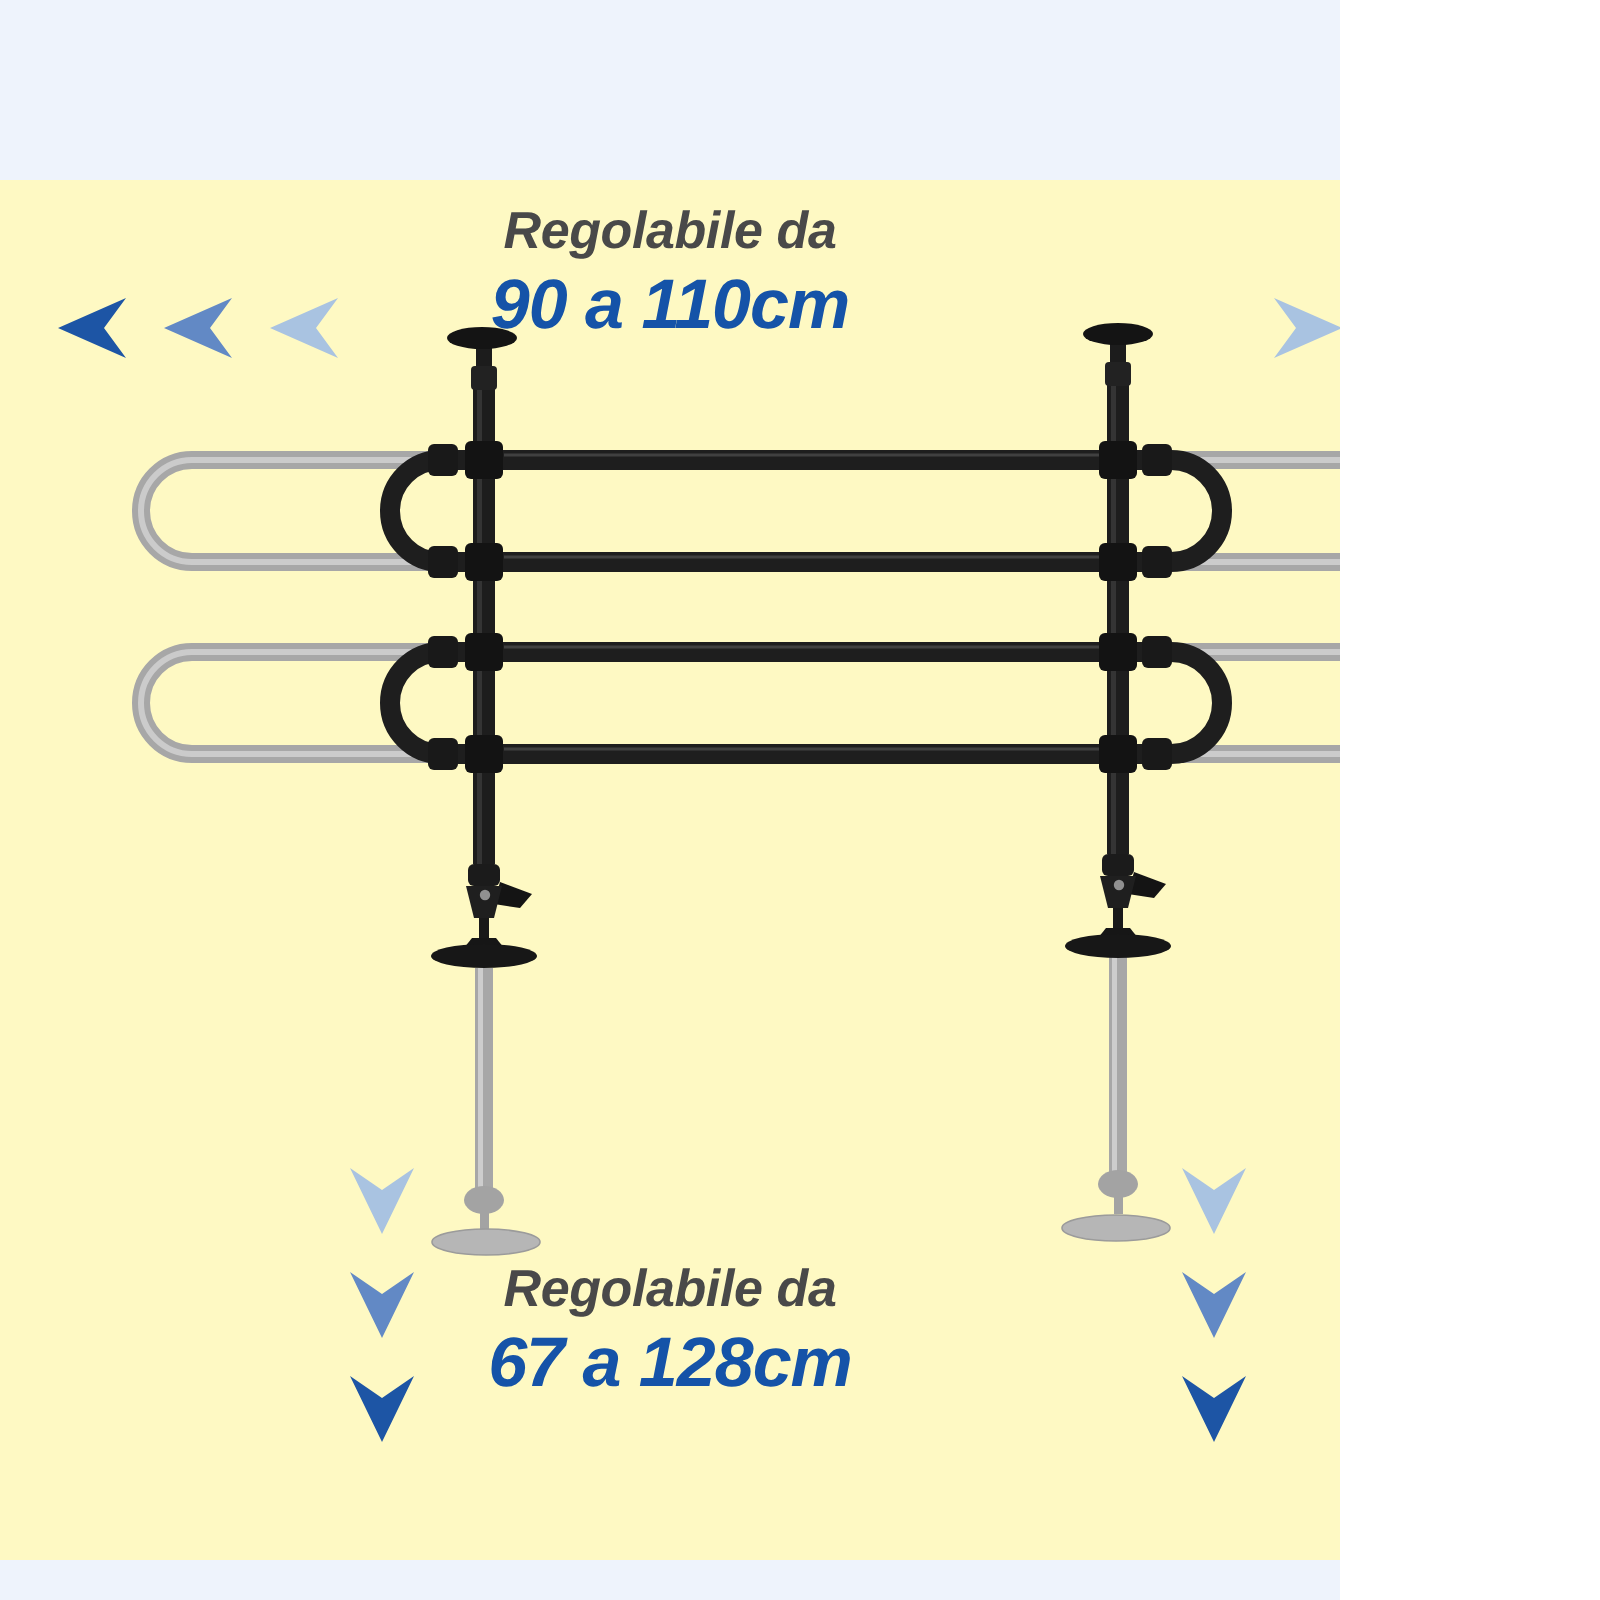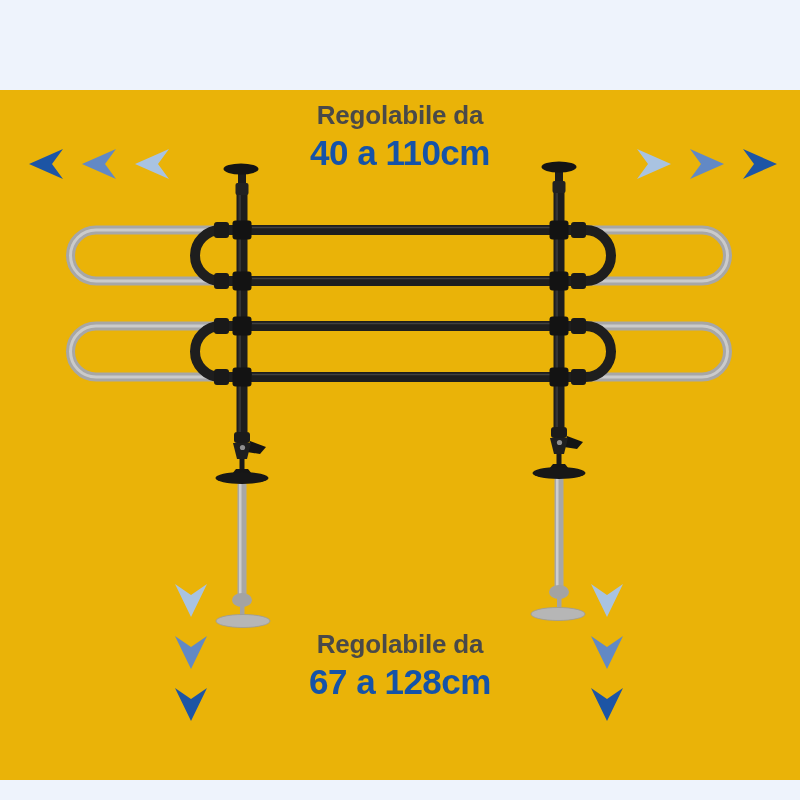--- a/index.html
+++ b/index.html
@@ -1,17 +1,17 @@
 <!DOCTYPE html>
 <html><head>
 <meta charset="utf-8">
 <style>
   html,body{margin:0;padding:0;background:#fff;}
-  .stage{position:relative;width:800px;height:800px;overflow:hidden;background:#eab308;
-         font-family:"Liberation Sans",sans-serif;}
+  .stage{position:relative;width:670px;height:800px;overflow:hidden;background:#fef9c3;
+         font-family:"Liberation Sans",sans-serif;font-style:italic;}
   .band{position:absolute;left:0;right:0;background:#eef3fc;}
   .band-top{top:0;height:90px;}
   .band-bottom{bottom:0;height:20px;}
   .annotation{position:absolute;left:0;right:0;text-align:center;pointer-events:none;}
   .annotation-top{top:101px;}
   .annotation-bottom{top:630px;}
   .ann-label{font-size:26px;font-weight:600;color:#494949;letter-spacing:-0.2px;line-height:1.1;}
   .ann-value{margin-top:5px;font-size:35px;font-weight:700;color:#1553a8;letter-spacing:-0.5px;line-height:1.05;}
   svg.scene{position:absolute;top:0;left:0;width:800px;height:800px;}
   .g-tube{stroke:#a7a7a7;stroke-width:9;fill:none;}
@@ -22,21 +22,21 @@
 </head>
 <body>
 
 <div class="stage">
 
   <div class="band band-top"></div>
   <div class="band band-bottom"></div>
 
   <div class="annotation annotation-top">
     <div class="ann-label">Regolabile da</div>
-    <div class="ann-value">40 a 110cm</div>
+    <div class="ann-value">90 a 110cm</div>
   </div>
 
   <svg class="scene" viewBox="0 0 800 800" aria-hidden="true">
 
     <g>
       <path class="g-tube" d="M 232 230 H 96 A 25.5 25.5 0 0 0 96 281 H 232"></path>
       <path class="g-hl" d="M 232 230 H 96 A 25.5 25.5 0 0 0 96 281 H 232"></path>
       <path class="g-tube" d="M 232 326 H 96 A 25.5 25.5 0 0 0 96 377 H 232"></path>
       <path class="g-hl" d="M 232 326 H 96 A 25.5 25.5 0 0 0 96 377 H 232"></path>
       <path class="g-tube" d="M 570 230 H 702 A 25.5 25.5 0 0 1 702 281 H 570"></path>

